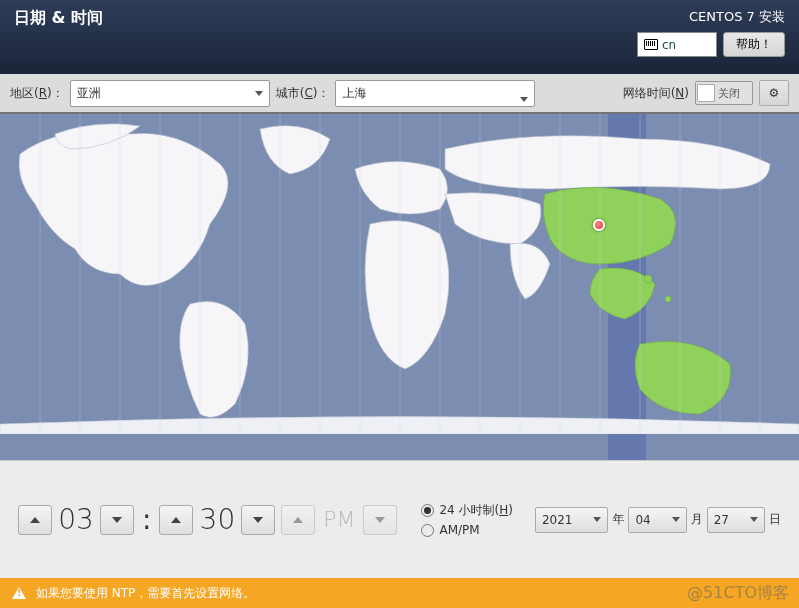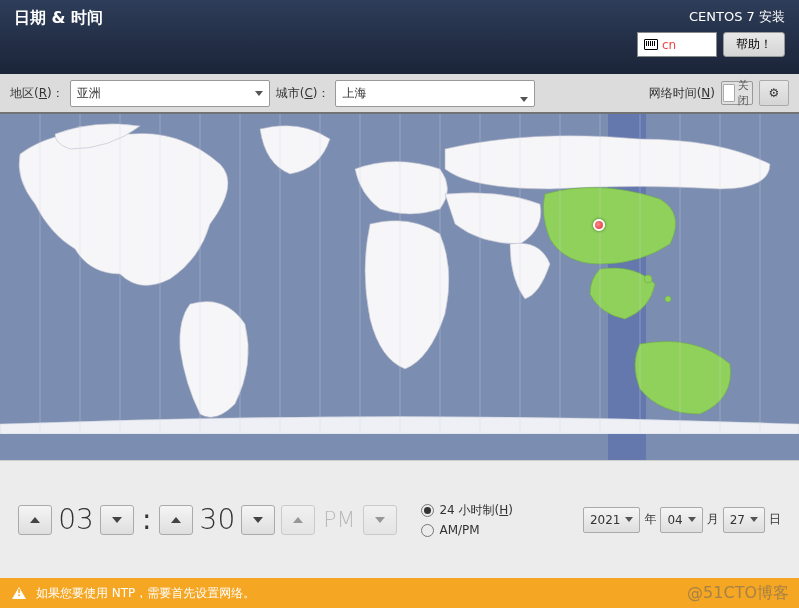--- a/index.html
+++ b/index.html
@@ -6,34 +6,34 @@
 body { width: 799px; height: 608px; overflow: hidden; background: #2a2a2a; display: flex; flex-direction: column; }
 
 
 .header { height: 74px; background: linear-gradient(180deg, #2e3d59 0%, #1b2438 100%); padding: 8px 14px 6px; display: flex; justify-content: space-between; color: #fff; }
 .header-left { display: flex; flex-direction: column; gap: 6px; }
 .title { font-size: 16px; font-weight: bold; }
 .done-btn { background: linear-gradient(#5b9be0,#3a72c4); border: 1px solid #1d4e90; color: #fff; font-size: 12px; padding: 4px 14px; border-radius: 3px; cursor: pointer; width: fit-content; }
 .header-right { display: flex; flex-direction: column; align-items: flex-end; gap: 6px; }
 .install-title { font-size: 13px; }
 .lang-row { display: flex; gap: 6px; }
-.lang-box { background: #fff; border: 1px solid #888; padding: 3px 6px; font-size: 12px; display: flex; align-items: center; gap: 4px; min-width: 80px; color: #ef4444; font-family: monospace; }
+.lang-box { background: #fff; border: 1px solid #888; padding: 3px 6px; font-size: 12px; display: flex; align-items: center; gap: 4px; min-width: 80px; color: #14532d; font-family: monospace; }
 .kb-icon { width: 14px; height: 11px; border: 1px solid #000; border-radius: 1px; display: inline-block; position: relative; }
 .kb-icon::before { content: ""; position: absolute; inset: 1px 1px 3px 1px; background: repeating-linear-gradient(90deg,#000 0 1px,transparent 1px 2px); }
 .help-btn { background: linear-gradient(#e8e8e8,#d5d5d5); border: 1px solid #999; font-size: 12px; padding: 3px 12px; border-radius: 3px; cursor: pointer; }
 
 
 .toolbar { height: 40px; background: #dcdcdc; display: flex; align-items: center; padding: 0 10px; gap: 6px; border-bottom: 2px solid #737373; font-size: 12px; color: #333; }
 .toolbar label { white-space: nowrap; }
 .combo { background: #fff; border: 1px solid #999; border-radius: 2px; padding: 4px 6px; display: flex; align-items: center; justify-content: space-between; cursor: pointer; }
 .region-combo { width: 200px; }
 .city-combo { width: 200px; align-items: flex-end; }
 .combo .arrow { width: 0; height: 0; border-left: 4px solid transparent; border-right: 4px solid transparent; border-top: 5px solid #555; }
 .spacer { flex: 1; }
-.nt-toggle { width: 32px; height: 24px; background: #e0e0e0; border: 1px solid #999; border-radius: 2px; display: flex; align-items: center; padding: 1px; }
+.nt-toggle { width: 58px; height: 24px; background: #e0e0e0; border: 1px solid #999; border-radius: 2px; display: flex; align-items: center; padding: 1px; }
 .nt-knob { width: 18px; height: 18px; background: #fff; border: 1px solid #aaa; border-radius: 1px; }
 .nt-label { font-size: 11px; margin-left: 3px; color: #555; }
 .gear-btn { width: 30px; height: 26px; background: linear-gradient(#e8e8e8,#d5d5d5); border: 1px solid #aaa; border-radius: 2px; display: flex; align-items: center; justify-content: center; cursor: pointer; }
 
 
 .map-area { flex: 1; background: #7b8db0; position: relative; overflow: hidden; }
 .tz-highlight { position: absolute; top: 0; bottom: 0; left: 608px; width: 38px; background: rgba(80,100,170,.5); }
 .map-svg { position: absolute; inset: 0; }
 .pin { position: absolute; left: 593px; top: 105px; width: 12px; height: 12px; background: radial-gradient(circle at 40% 40%, #ff8a8a, #d93030); border: 2px solid #fff; border-radius: 50%; box-shadow: 0 0 3px rgba(0,0,0,.5); }
 
@@ -45,21 +45,21 @@
 .chev-down { width: 0; height: 0; border-left: 5px solid transparent; border-right: 5px solid transparent; border-top: 6px solid #444; }
 .time-digit { font-size: 28px; font-weight: 300; color: #333; min-width: 40px; text-align: center; }
 .time-colon { font-size: 28px; color: #333; padding: 0 2px; }
 .pm-col .time-digit { color: #bbb; font-size: 22px; }
 .pm-col .spin-btn { opacity: .5; }
 .format-group { margin-left: 18px; display: flex; flex-direction: column; gap: 4px; font-size: 12px; color: #333; }
 .radio-row { display: flex; align-items: center; gap: 5px; }
 .radio { width: 13px; height: 13px; border: 1px solid #777; border-radius: 50%; display: flex; align-items: center; justify-content: center; }
 .radio.selected::after { content: ""; width: 7px; height: 7px; background: #333; border-radius: 50%; }
 .date-group { margin-left: auto; display: flex; align-items: center; gap: 4px; font-size: 12px; color: #333; }
-.date-combo { background: linear-gradient(#f5f5f5,#dedede); border: 1px solid #aaa; border-radius: 2px; padding: 5px 6px; display: flex; align-items: center; gap: 5px; cursor: pointer; justify-content: center; }
+.date-combo { background: linear-gradient(#f5f5f5,#dedede); border: 1px solid #aaa; border-radius: 2px; padding: 5px 6px; display: flex; align-items: center; gap: 21px; cursor: pointer; justify-content: center; }
 .date-combo .arrow { width: 0; height: 0; border-left: 4px solid transparent; border-right: 4px solid transparent; border-top: 5px solid #555; }
 
 
 .warning-bar { height: 30px; background: #f5a623; display: flex; align-items: center; padding: 0 12px; gap: 10px; font-size: 12px; color: #fff; position: relative; }
 .warn-icon { width: 0; height: 0; border-left: 7px solid transparent; border-right: 7px solid transparent; border-bottom: 12px solid #fff; position: relative; }
 .warn-icon::after { content: "!"; position: absolute; left: -2px; top: 1px; color: #f5a623; font-size: 9px; font-weight: bold; }
 .watermark { position: absolute; right: 10px; color: rgba(100,100,100,.55); font-size: 16px; }
 
 u { text-decoration: underline; }
 </style>

